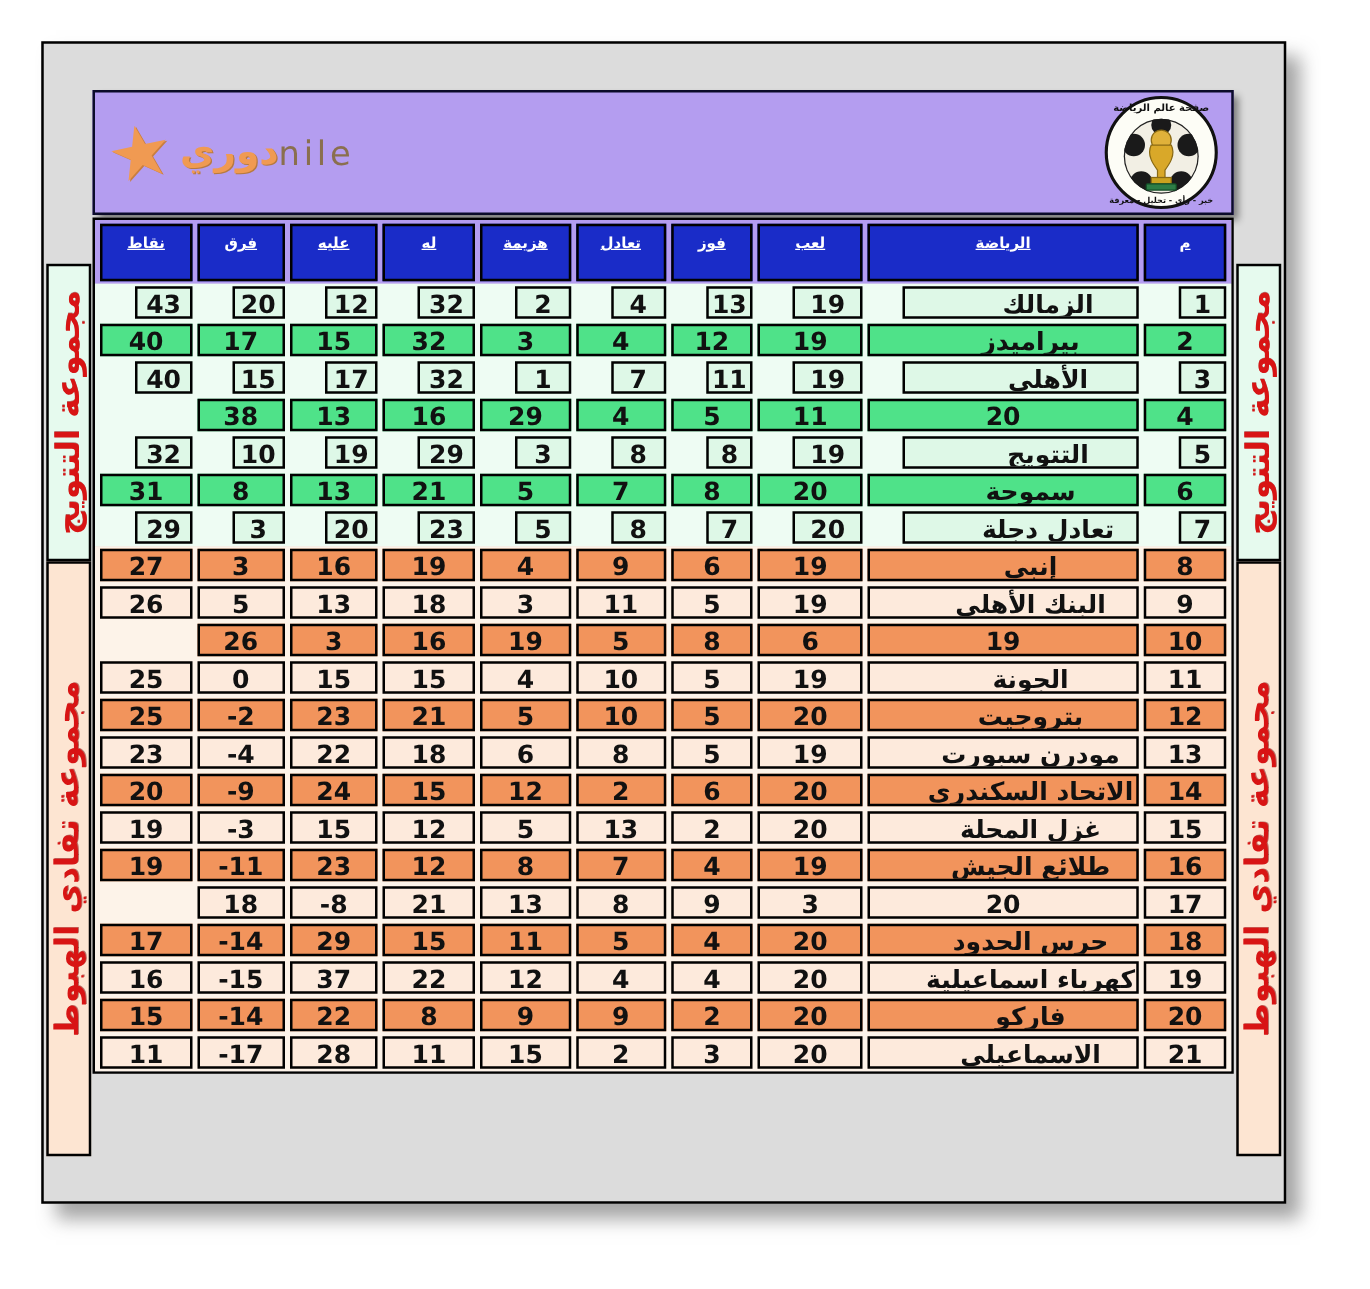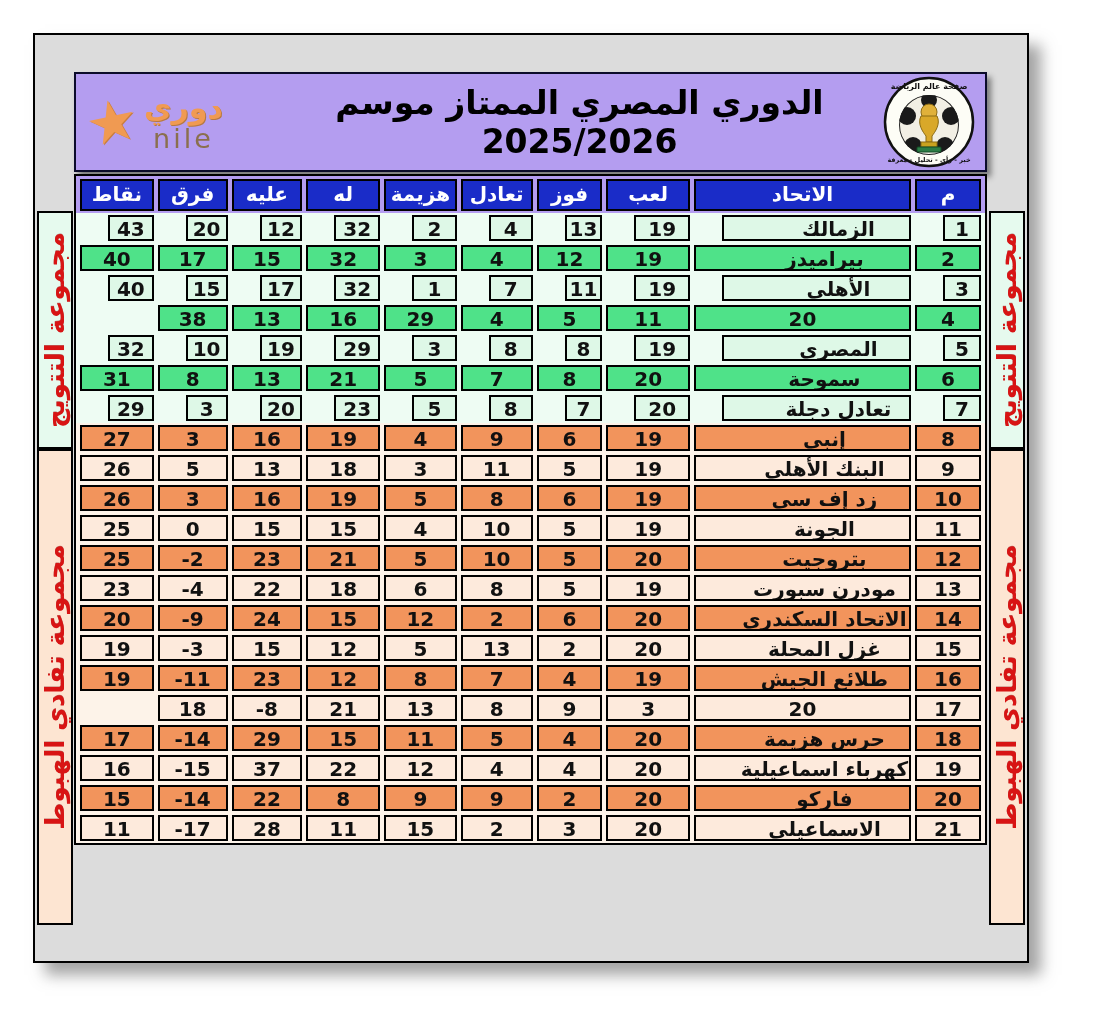--- a/index.html
+++ b/index.html
@@ -15,32 +15,32 @@
          border:2px solid #000;box-shadow:12px 12px 14px rgba(90,90,90,.55);}
   
   .header-band{position:absolute;left:39px;top:37px;width:913px;height:100px;background:var(--header-band);
          border:2px solid #0b0b2a;box-shadow:4px 5px 6px rgba(0,0,0,.45);
          display:flex;align-items:center;justify-content:space-between;padding:0 10px;}
   .title{flex:1;text-align:center;font-size:33px;font-weight:bold;color:#000;letter-spacing:0;}
   
   .nile-logo{display:flex;align-items:center;gap:6px;width:190px;flex:0 0 auto;direction:ltr;}
   .nile-star{font-size:58px;line-height:58px;color:var(--logo-orange);transform:rotate(-12deg);
              text-shadow:1px 1px 0 #c97e3e;}
-  .nile-texts{display:flex;flex-direction:column;align-items:center;line-height:1;}
+  .nile-texts{display:flex;align-items:center;line-height:1;}
   .nile-ar{font-size:30px;font-weight:bold;color:var(--logo-orange);text-shadow:1px 1px 0 #b77a40;}
   .nile-en{font-size:27px;font-weight:normal;color:var(--logo-bronze);letter-spacing:3px;margin-top:2px;}
   .emblem{flex:0 0 auto;width:92px;height:92px;}
   
   .standings{position:absolute;left:39px;top:139px;width:913px;border:2px solid #000;background:var(--frame-gray);}
   .trow{display:grid;direction:rtl;gap:0 4px;padding:2px 4px;
         grid-template-columns:68fr 224fr 86fr 68fr 74fr 75fr 76fr 73fr 72fr 76fr;}
   .thead{background:var(--header-band);padding:3px 4px 2px;}
   .cell{border:2px solid #000;height:26px;line-height:24px;text-align:center;
         font-weight:bold;font-size:20px;color:#111;overflow:hidden;}
-  .hcell{background:var(--column-header);color:#fff;height:32px;line-height:26px;font-size:20px;}
+  .hcell{background:var(--column-header);color:#fff;height:46px;line-height:26px;font-size:12px;text-decoration:underline;}
   .num{direction:ltr;unicode-bidi:embed;}
   .team{font-size:20px;padding-left:44px;}
   .section.green{background:var(--green-gap);}
   .section.orange{background:var(--orange-gap);}
   .section.green .trow.light .cell{background:var(--green-light);margin-left:28px;}
   .section.green .trow.dark  .cell{background:var(--green-dark);}
   .section.orange .trow.dark  .cell{background:var(--orange-dark);}
   .section.orange .trow.light .cell{background:var(--orange-light);}
   
   .vstrip{position:absolute;width:36px;border:2px solid #000;display:flex;align-items:center;justify-content:center;}
@@ -76,35 +76,34 @@
         <g>
           <circle cx="46" cy="36" r="8" fill="#e0b13a" stroke="#8a6a14" stroke-width="1"></circle>
           <path d="M38 40 C34 48 40 56 43 60 L43 66 L49 66 L49 60 C52 56 58 48 54 40 Z" fill="#d9a829" stroke="#8a6a14" stroke-width="1"></path>
           <rect x="38" y="66" width="16" height="5" fill="#caa21f" stroke="#8a6a14" stroke-width="1"></rect>
           <rect x="34" y="71" width="24" height="5" rx="1" fill="#2d7d46" stroke="#134d26" stroke-width="1"></rect>
         </g>
         <text x="46" y="13" text-anchor="middle" font-size="8" font-weight="bold" fill="#111">صفحة عالم الرياضة</text>
         <text x="46" y="86" text-anchor="middle" font-size="6.5" font-weight="bold" fill="#111">خبر - رأي - تحليل - معرفة</text>
       </svg>
 
-      <div class="title">الدوري المصري الممتاز موسم 2025/2026</div>
 
       <div class="nile-logo">
         <span class="nile-star">★</span>
         <span class="nile-texts">
           <span class="nile-ar">دوري</span>
           <span class="nile-en">nile</span>
         </span>
       </div>
     </div>
 
     <div class="standings">
       <div class="trow thead" id="header-row">
           <div class="cell hcell">م</div>
-          <div class="cell hcell">الاتحاد</div>
+          <div class="cell hcell">الرياضة</div>
           <div class="cell hcell">لعب</div>
           <div class="cell hcell">فوز</div>
           <div class="cell hcell">تعادل</div>
           <div class="cell hcell">هزيمة</div>
           <div class="cell hcell">له</div>
           <div class="cell hcell">عليه</div>
           <div class="cell hcell">فرق</div>
           <div class="cell hcell">نقاط</div>
         </div>
       <div class="section green" id="green-rows">
@@ -150,21 +149,21 @@
             <div class="cell num">11</div>
             <div class="cell num">5</div>
             <div class="cell num">4</div>
             <div class="cell num">29</div>
             <div class="cell num">16</div>
             <div class="cell num">13</div>
             <div class="cell num">38</div>
           </div>
           <div class="trow light">
             <div class="cell num">5</div>
-            <div class="cell team">المصري</div>
+            <div class="cell team">التتويج</div>
             <div class="cell num">19</div>
             <div class="cell num">8</div>
             <div class="cell num">8</div>
             <div class="cell num">3</div>
             <div class="cell num">29</div>
             <div class="cell num">19</div>
             <div class="cell num">10</div>
             <div class="cell num">32</div>
           </div>
           <div class="trow dark">
@@ -212,21 +211,20 @@
             <div class="cell num">5</div>
             <div class="cell num">11</div>
             <div class="cell num">3</div>
             <div class="cell num">18</div>
             <div class="cell num">13</div>
             <div class="cell num">5</div>
             <div class="cell num">26</div>
           </div>
           <div class="trow dark">
             <div class="cell num">10</div>
-            <div class="cell team">زد إف سي</div>
             <div class="cell num">19</div>
             <div class="cell num">6</div>
             <div class="cell num">8</div>
             <div class="cell num">5</div>
             <div class="cell num">19</div>
             <div class="cell num">16</div>
             <div class="cell num">3</div>
             <div class="cell num">26</div>
           </div>
           <div class="trow light">
@@ -307,21 +305,21 @@
             <div class="cell num">3</div>
             <div class="cell num">9</div>
             <div class="cell num">8</div>
             <div class="cell num">13</div>
             <div class="cell num">21</div>
             <div class="cell num">-8</div>
             <div class="cell num">18</div>
           </div>
           <div class="trow dark">
             <div class="cell num">18</div>
-            <div class="cell team">حرس هزيمة</div>
+            <div class="cell team">حرس الحدود</div>
             <div class="cell num">20</div>
             <div class="cell num">4</div>
             <div class="cell num">5</div>
             <div class="cell num">11</div>
             <div class="cell num">15</div>
             <div class="cell num">29</div>
             <div class="cell num">-14</div>
             <div class="cell num">17</div>
           </div>
           <div class="trow light">

